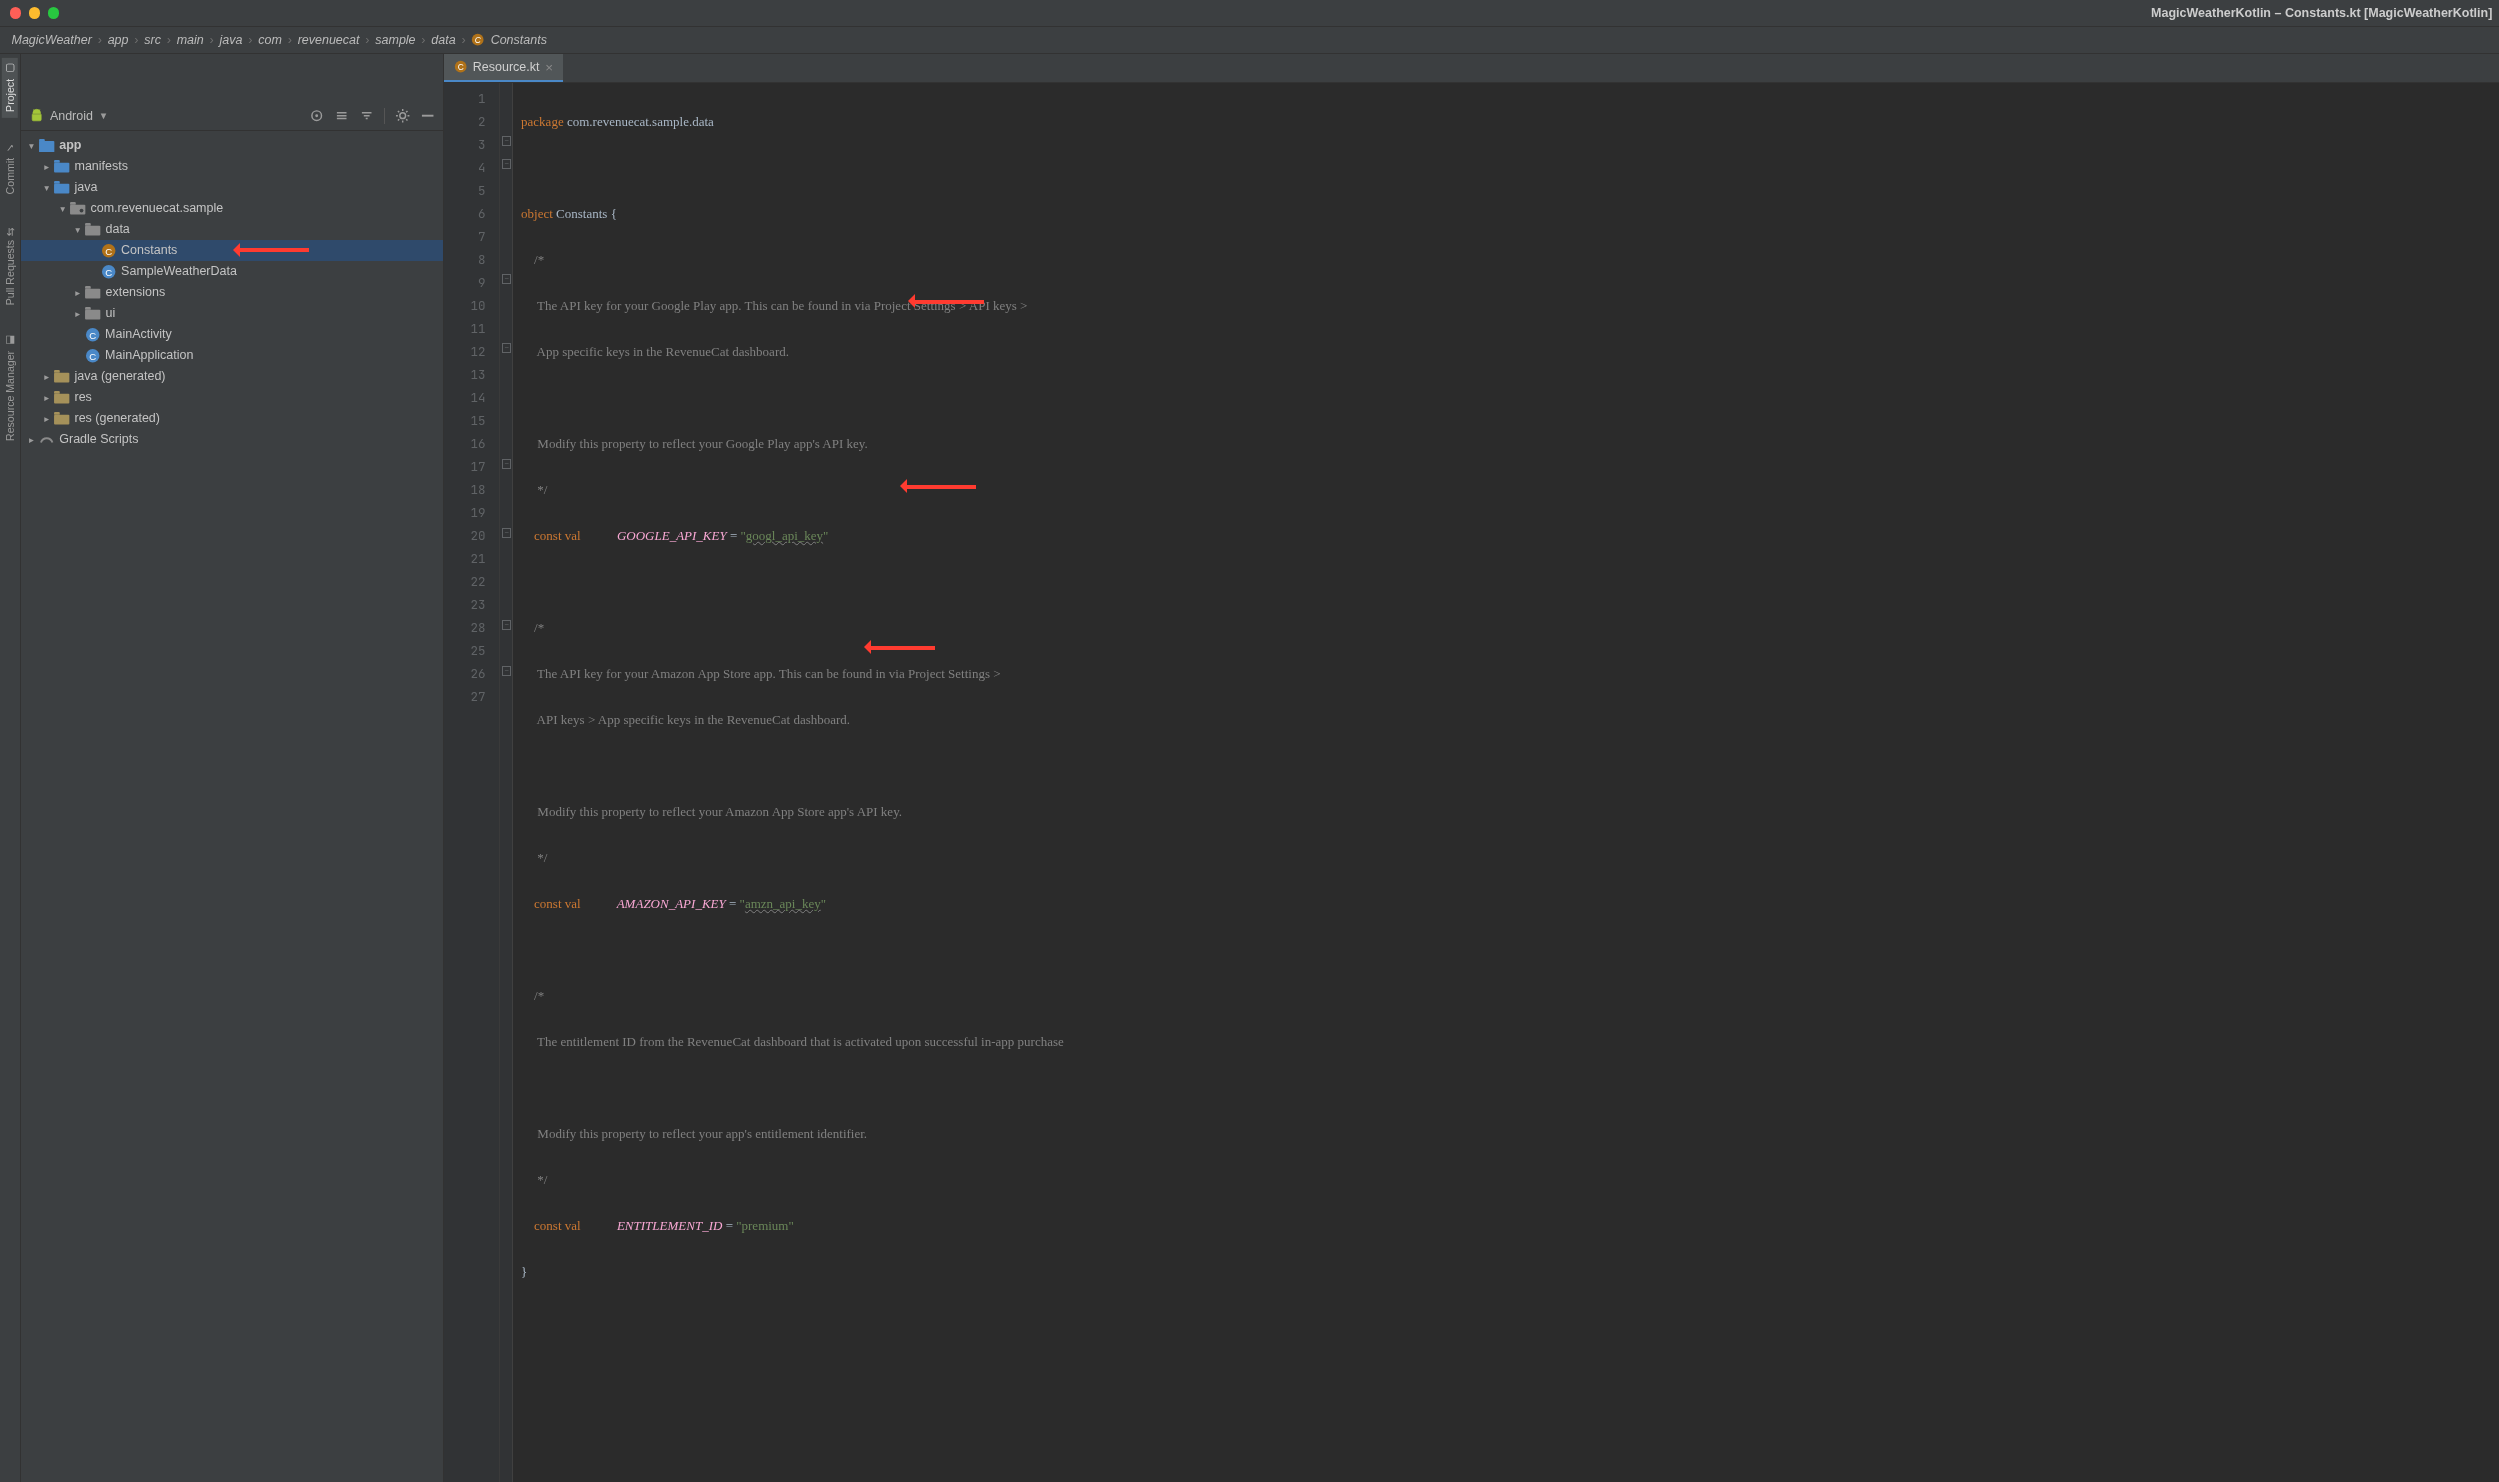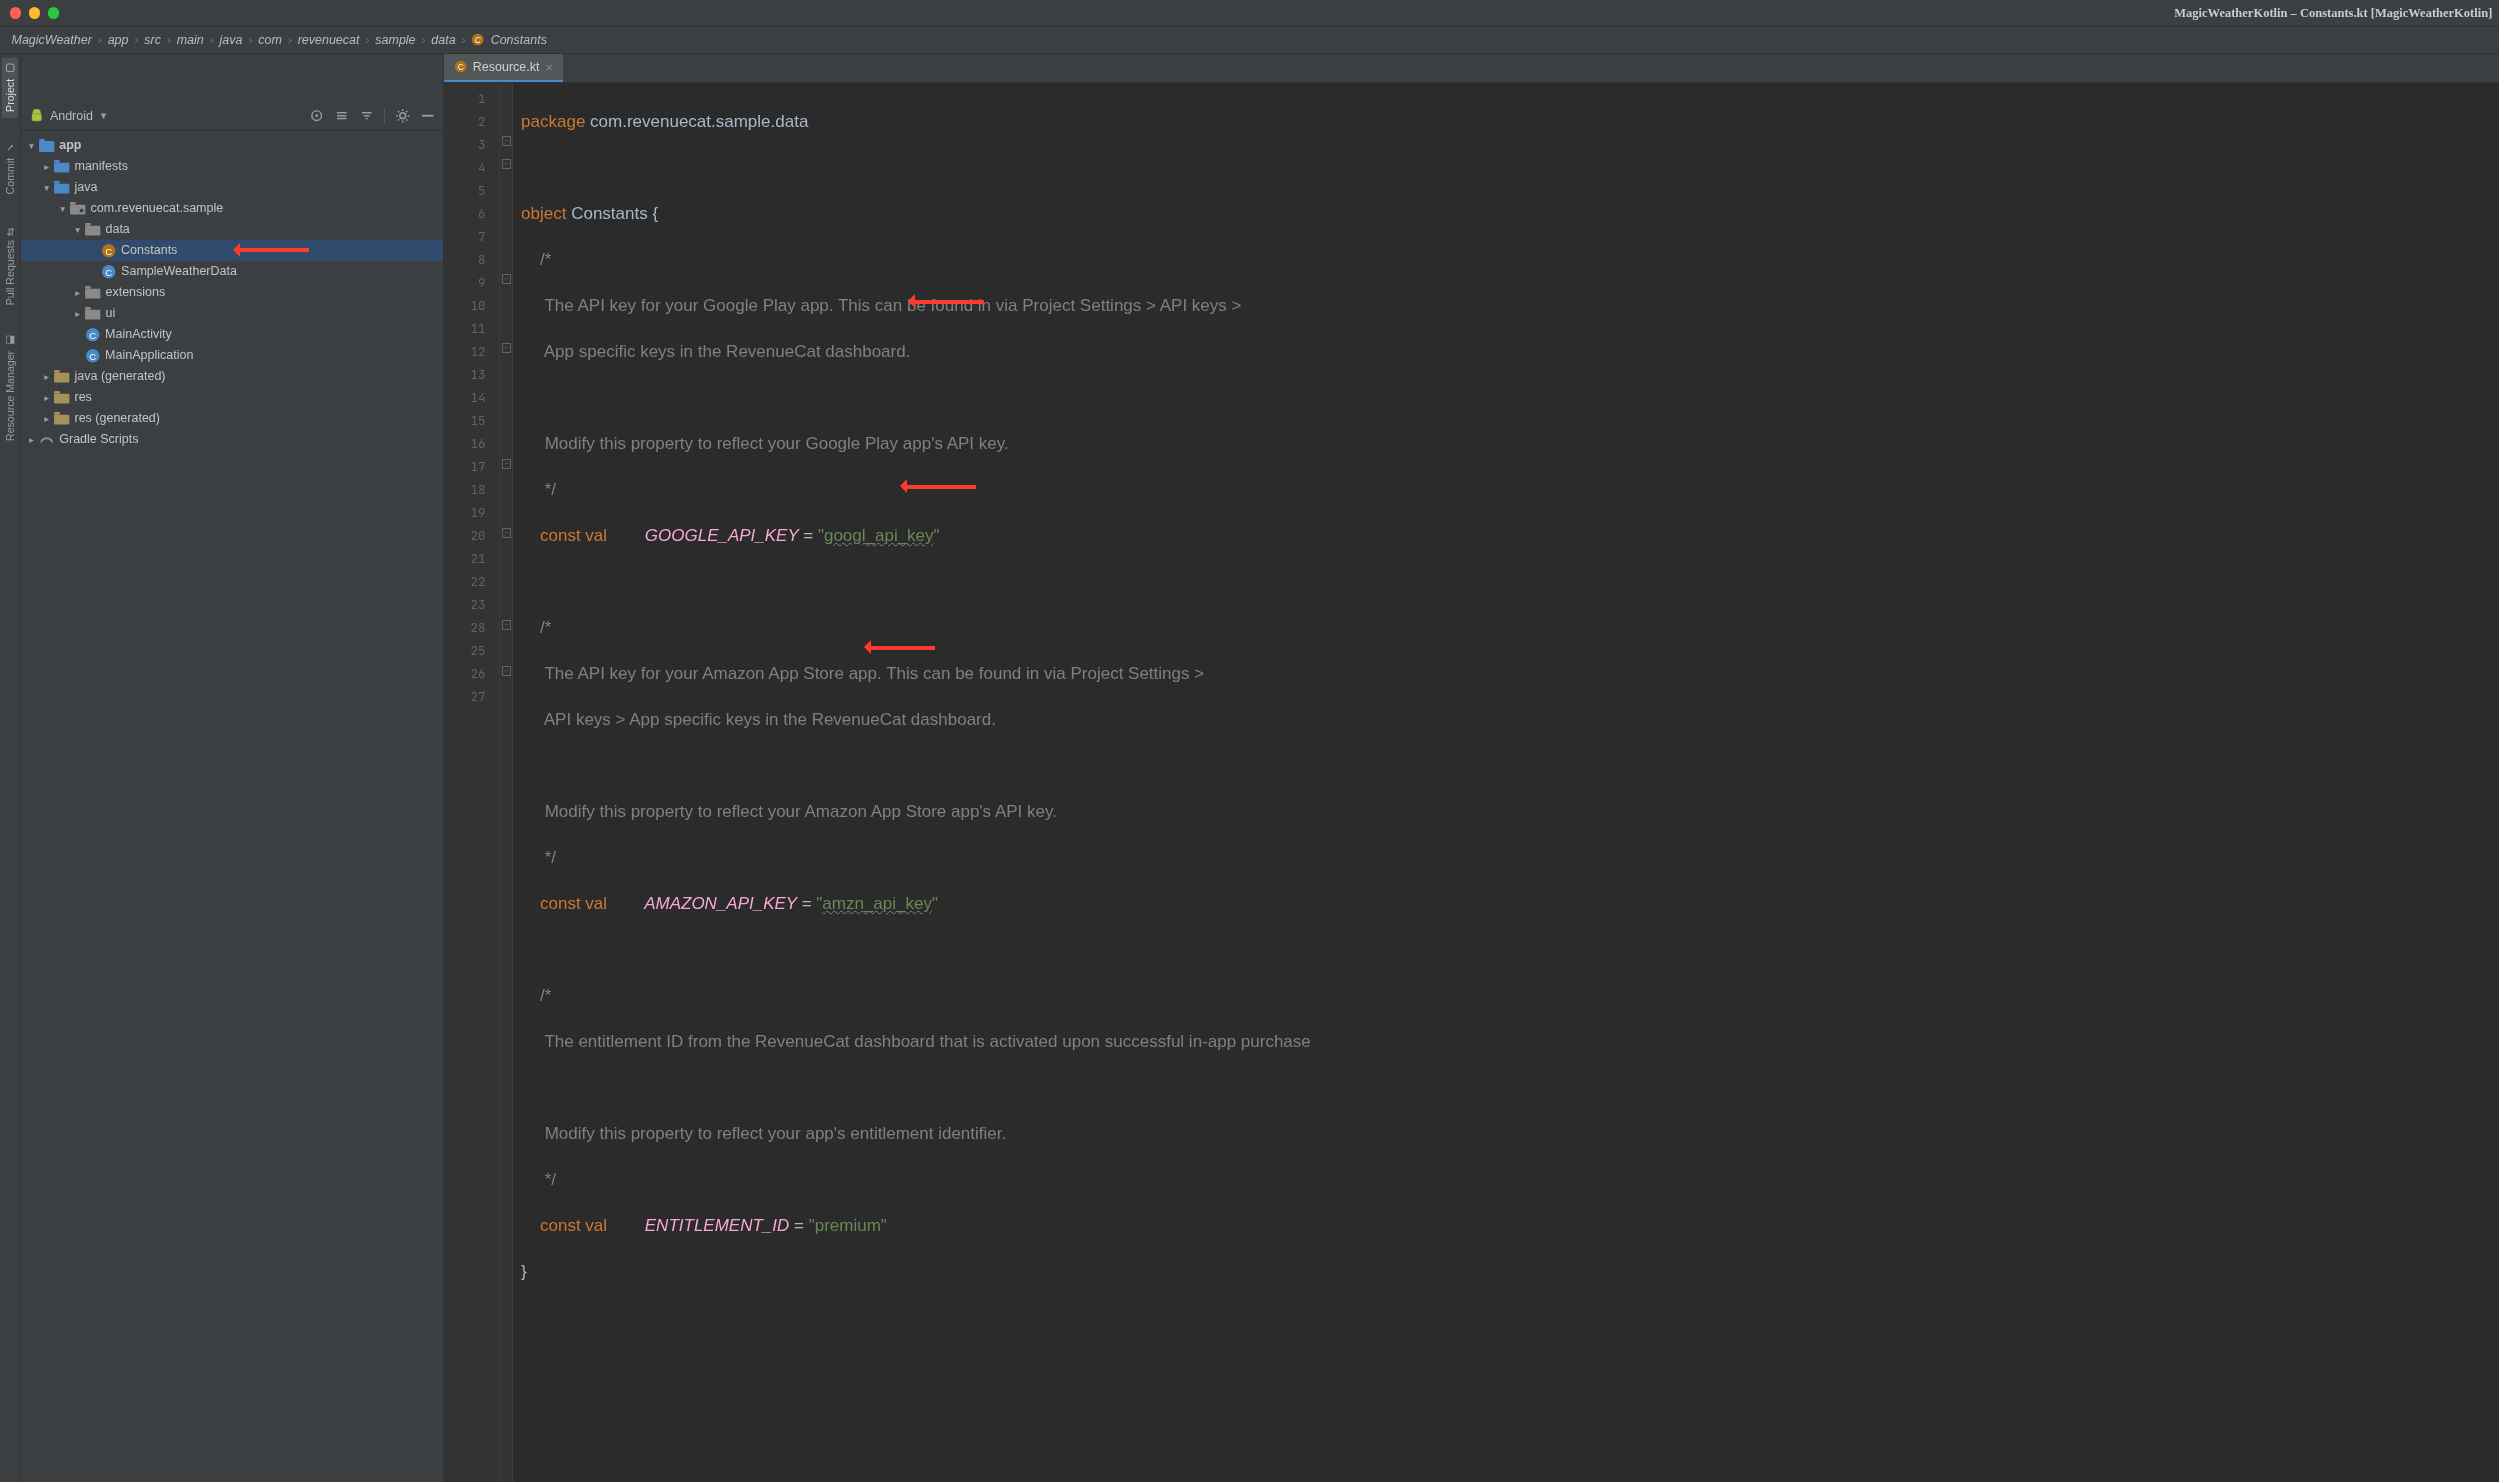--- a/index.html
+++ b/index.html
@@ -19,21 +19,20 @@
 
   
   .titlebar {
     height: 27px;
     background: #3c3f41;
     display: flex;
     align-items: center;
     padding: 0 9.6px;
     border-bottom: 1px solid #323232;
     position: relative;
-    font-family: Liberation Serif, serif;
   }
   .traffic-lights { display: flex; gap: 7.7px; }
   .tl { width: 11.5px; height: 11.5px; border-radius: 50%; }
   .tl.red { background: #ff5f57; }
   .tl.yellow { background: #febc2e; }
   .tl.green { background: #28c840; }
   .window-title {
     position: absolute;
     right: 7.7px;
     top: 0;
@@ -202,22 +201,22 @@
     border: 1px solid #606366;
     background: #313335;
     font-size: 7.7px;
     line-height: 7.7px;
     text-align: center;
     color: #606366;
   }
   .code {
     flex: 1;
     padding: 3.8px 0 0 7.7px;
-    font-family: Liberation Sans, sans-serif;
-    font-size: 17px;
+    font-family: Liberation Serif, serif;
+    font-size: 13px;
     line-height: 23px;
     white-space: pre;
     color: #a9b7c6;
     position: relative;
     overflow: hidden;
   }
   .kw { color: #cc7832; }
   .cm { color: #808080; }
   .id { color: #f9a8d4; font-style: italic; margin-left: 33px; }
   .str { color: #6a8759; }

